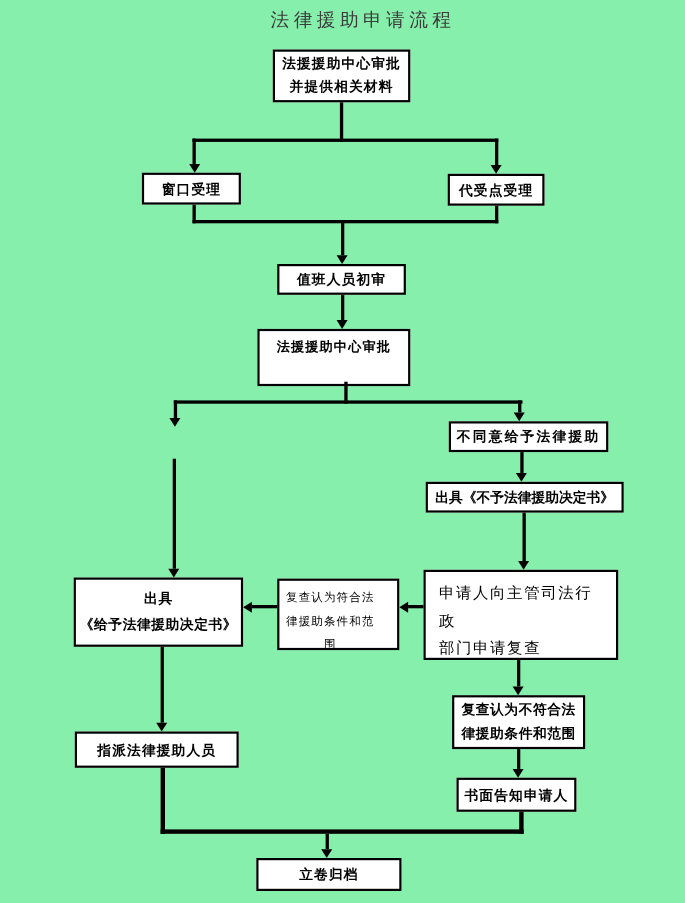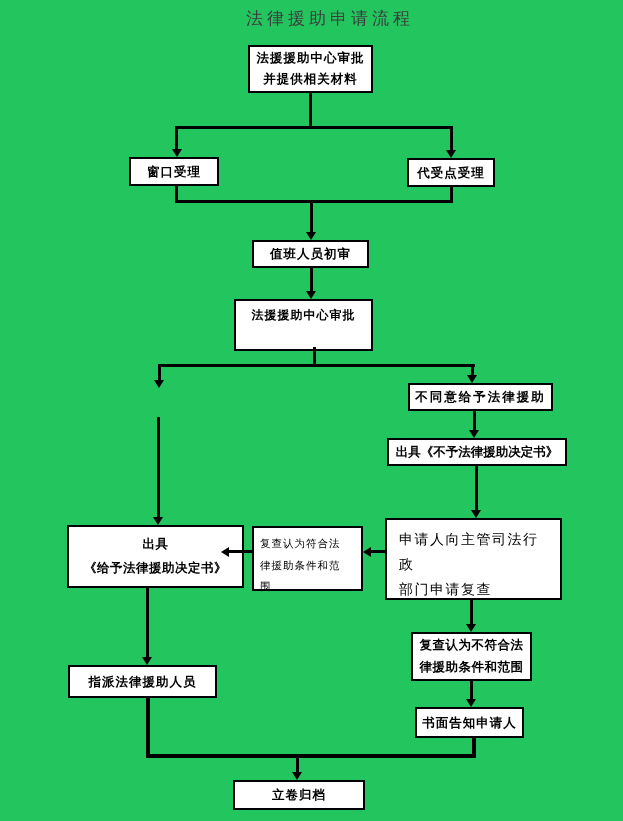--- a/index.html
+++ b/index.html
@@ -1,16 +1,16 @@
 <!DOCTYPE html>
 <html><head>
 <meta charset="utf-8">
 <style>
   html,body{margin:0;padding:0;background:#ffffff;}
-  #page{position:relative;width:623px;height:821px;background:#22c55e;overflow:hidden;
+  #page{position:relative;width:623px;height:821px;background:#86efac;overflow:hidden;
         font-family:"Liberation Sans","DejaVu Sans",sans-serif;}
   #title{position:absolute;left:160px;top:7px;width:340px;text-align:center;
          font-family:"DejaVu Serif","Liberation Serif",serif;
          font-size:17px;letter-spacing:4px;color:#3c3c3c;font-weight:normal;}
   .box{position:absolute;box-sizing:border-box;background:#ffffff;border:2px solid #000;
        display:flex;align-items:center;justify-content:center;text-align:center;
        font-weight:bold;font-size:12.5px;color:#000;white-space:pre-line;
        line-height:1.6;letter-spacing:1px;}
   .box.top-align{align-items:flex-start;padding-top:5px;}
   .box.two-line{line-height:1.7;}
@@ -36,23 +36,23 @@
   <div id="title">法律援助申请流程</div>
 
   <div class="box two-line" style="left:248px;top:45px;width:125px;height:48px;">法援援助中心审批
 并提供相关材料</div>
   <div class="box" style="left:129px;top:157px;width:90px;height:29px;">窗口受理</div>
   <div class="box" style="left:407px;top:158px;width:88px;height:29px;">代受点受理</div>
   <div class="box" style="left:252px;top:240px;width:117px;height:28px;">值班人员初审</div>
   <div class="box top-align" style="left:234px;top:299px;width:139px;height:52px;font-size:12px;">法援援助中心审批</div>
   <div class="box spread" style="left:408px;top:383px;width:145px;height:28px;">不同意给予法律援助</div>
   <div class="box" style="left:387px;top:438px;width:180px;height:28px;letter-spacing:0;">出具《不予法律援助决定书》</div>
-  <div class="box doc" style="left:67px;top:525px;width:177px;height:63px;">出具
+  <div class="box doc" style="left:67px;top:525px;width:154px;height:63px;">出具
 《给予法律援助决定书》</div>
-  <div class="box small" style="left:252px;top:526px;width:111px;height:65px;">复查认为符合法
+  <div class="box small" style="left:252px;top:526px;width:111px;height:65px;text-align:center;">复查认为符合法
 律援助条件和范
 围</div>
   <div class="box big" style="left:385px;top:518px;width:177px;height:82px;padding-left:12px;">申请人向主管司法行政
 部门申请复查</div>
   <div class="box two-line" style="left:411px;top:632px;width:121px;height:49px;letter-spacing:0.5px;">复查认为不符合法
 律援助条件和范围</div>
   <div class="box" style="left:415px;top:707px;width:109px;height:31px;">书面告知申请人</div>
   <div class="box" style="left:68px;top:665px;width:149px;height:33px;">指派法律援助人员</div>
   <div class="box" style="left:233px;top:780px;width:132px;height:30px;">立卷归档</div>
 

